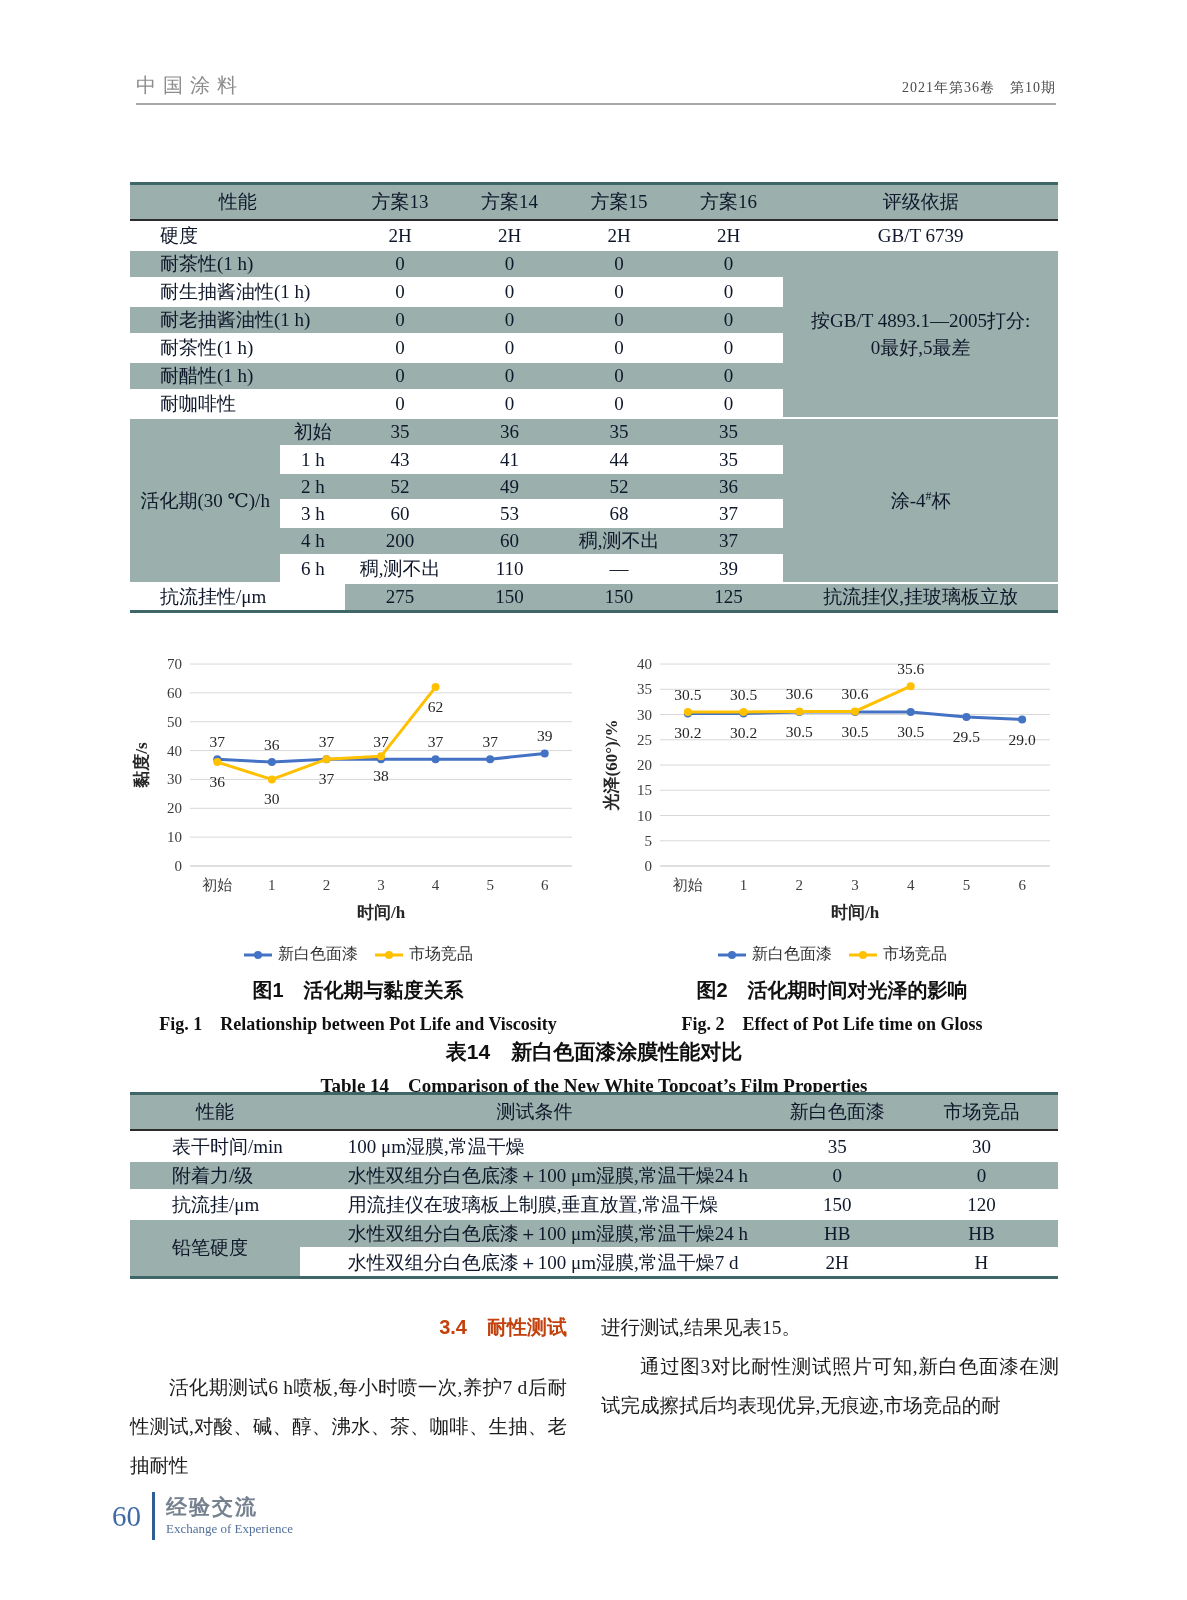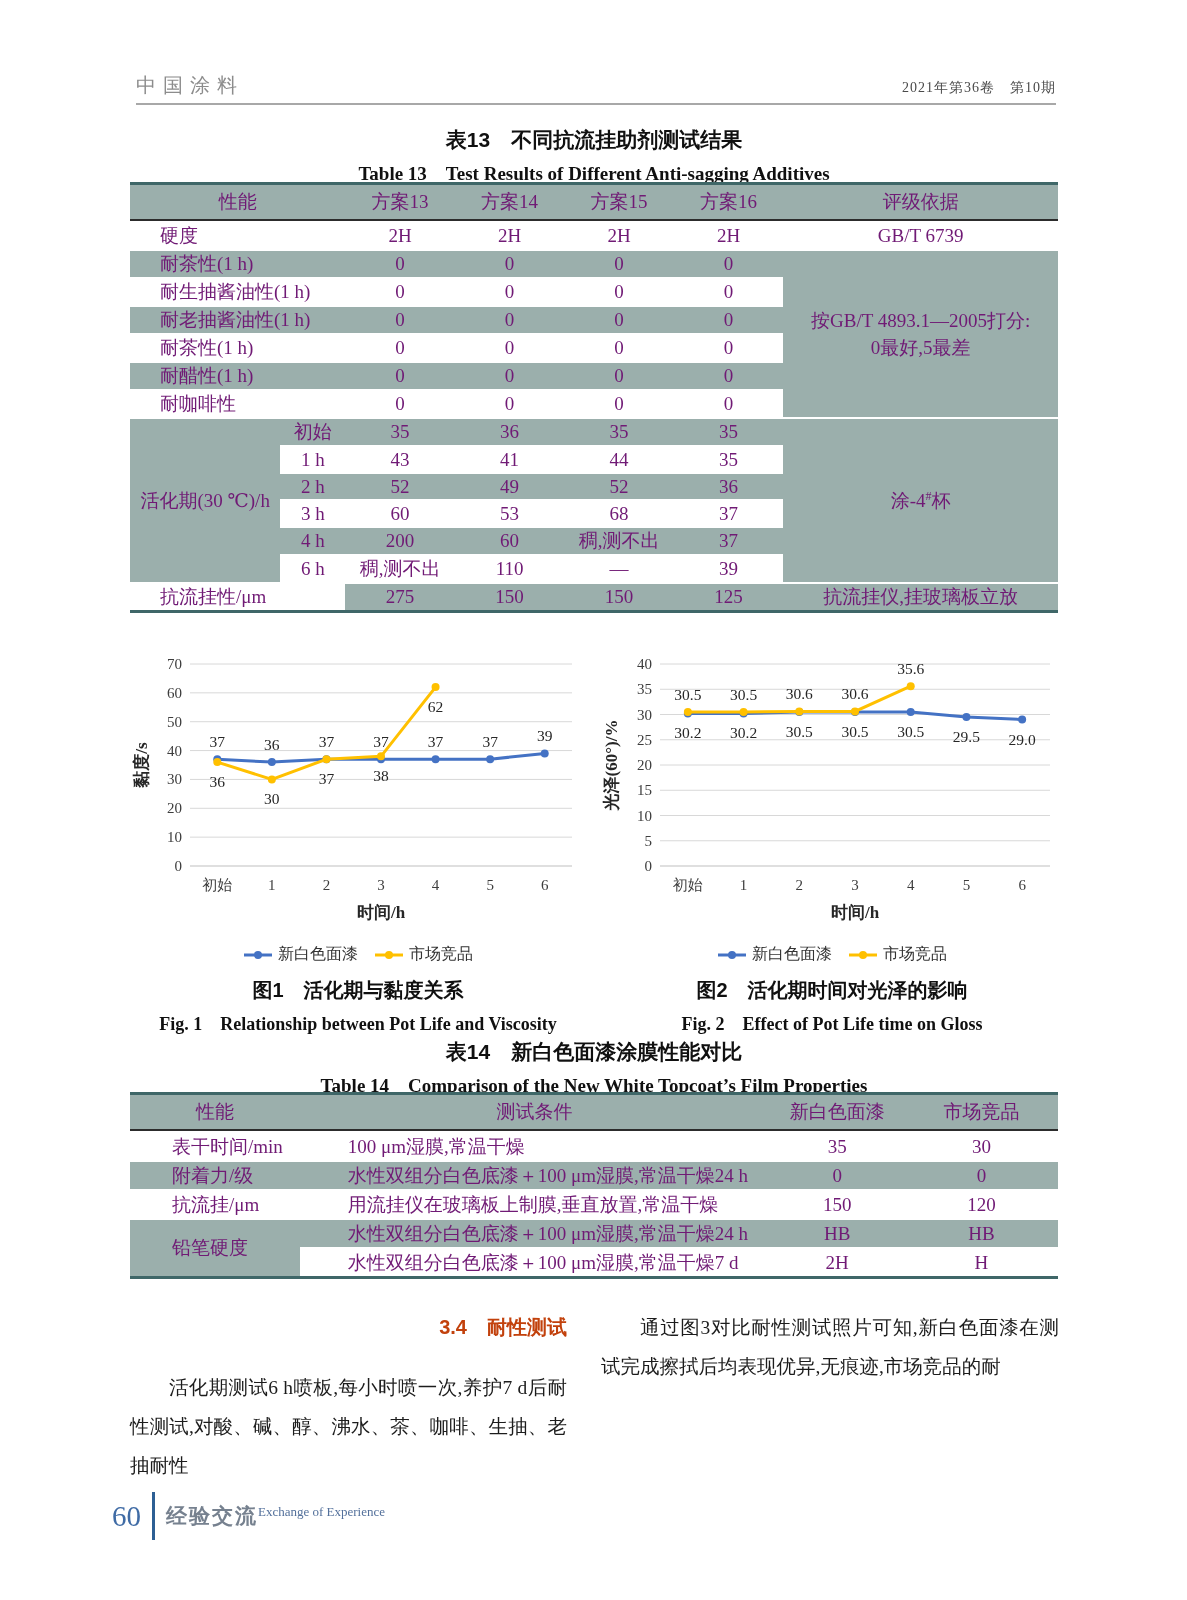--- a/index.html
+++ b/index.html
@@ -15,21 +15,21 @@
 
   
   .sec-title{position:absolute;left:130px;width:928px;text-align:center;}
   .title-zh{font-family:"Liberation Sans","DejaVu Sans",sans-serif;font-weight:bold;
             font-size:21px;color:#101010;}
   .title-en{font-weight:bold;font-size:19px;color:#101010;margin-top:7px;}
 
   
   .tblwrap{position:absolute;left:130px;width:928px;
            border-top:3px solid #3f6768;border-bottom:3px solid #3f6768;}
-  table.paper{border-collapse:separate;border-spacing:0;width:100%;font-size:19px;color:#701a75;
+  table.paper{border-collapse:separate;border-spacing:0;width:100%;font-size:19px;color:#0f172a;
               table-layout:fixed;}
   .paper th{height:34px;font-weight:normal;text-align:center;background:#9bafac;
             border-bottom:2px solid #2c2c2c;padding:0;}
   .paper td{height:25px;text-align:center;padding:0;border-top:2px solid #ffffff;}
   .paper .teal{background:#9bafac;}
   .paper .lbl{text-align:left;padding-left:30px;}
   .paper .sub{text-align:center;}
   .paper .basis div{line-height:27px;}
   .t14 .lbl{padding-left:42px;margin-top:35px;}
   .t14 .cond{text-align:left;padding-left:48px;}
@@ -54,39 +54,35 @@
   .bodycol{position:absolute;font-size:19.5px;line-height:39px;text-align:justify;color:#1c1c1c;}
   .sec-head{font-family:"Liberation Sans","DejaVu Sans",sans-serif;font-weight:bold;
             font-size:20px;color:#c2410c;margin-bottom:26px;line-height:30px;text-align:right;}
   .indent{text-indent:2em;margin:0;}
   .noindent{margin:0;}
 
   
   .pfooter{position:absolute;left:112px;top:1492px;display:flex;align-items:center;}
   .pagenum{font-size:29px;color:#3f6ba5;margin-right:11px;}
   .fbar{width:3px;height:48px;background:#2d5f94;margin-right:11px;}
-  .fcol{display:flex;flex-direction:row;justify-content:center;}
+  .fcol{display:flex;flex-direction:column;justify-content:center;}
   .fzh{font-family:"Liberation Sans","DejaVu Sans",sans-serif;font-weight:bold;font-size:21px;
        color:#76818f;letter-spacing:2px;line-height:26px;}
   .fen{font-size:13px;color:#53709b;line-height:18px;}
 </style>
 </head>
 <body>
 
 <div class="page">
 
   <div class="pheader">
     <span class="journal">中国涂料</span>
     <span class="issue">2021年第36卷　第10期</span>
   </div>
 
-  <div class="sec-title" style="top:126px;">
-    <div class="title-zh">表13　不同抗流挂助剂测试结果</div>
-    <div class="title-en">Table 13　Test Results of Different Anti-sagging Additives</div>
-  </div>
 
   <div class="tblwrap" style="top:182px;">
     <table class="paper t13">
       <colgroup>
         <col style="width:16.2%">
           <col style="width:7%">
         <col style="width:11.8%">
           <col style="width:11.8%">
           <col style="width:11.8%">
           <col style="width:11.8%">
@@ -413,20 +409,21 @@
     </tbody>
       </table>
   </div>
 
   <div class="bodycol" style="left:130px;top:1312px;width:437px;">
     <div class="sec-head">3.4　耐性测试</div>
     <p class="indent">活化期测试6 h喷板,每小时喷一次,养护7 d后耐性测试,对酸、碱、醇、沸水、茶、咖啡、生抽、老抽耐性</p>
   </div>
 
   <div class="bodycol" style="left:601px;top:1308px;width:458px;">
+    <p class="noindent">进行测试,结果见表15。</p>
     <p class="indent">通过图3对比耐性测试照片可知,新白色面漆在测试完成擦拭后均表现优异,无痕迹,市场竞品的耐</p>
   </div>
 
   <div class="pfooter">
     <span class="pagenum">60</span>
     <span class="fbar"></span>
     <span class="fcol">
       <span class="fzh">经验交流</span>
       <span class="fen">Exchange of Experience</span>
     </span>

